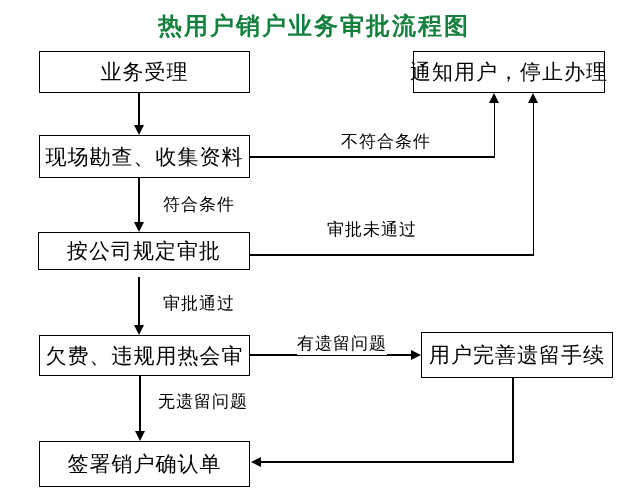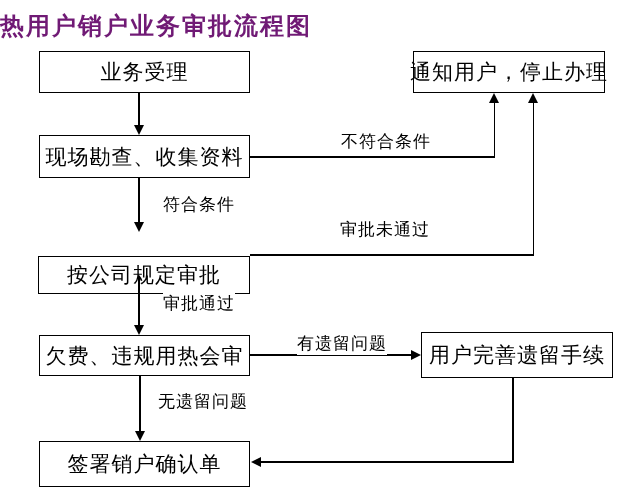--- a/index.html
+++ b/index.html
@@ -11,25 +11,25 @@
     background: #ffffff;
     font-family: "DejaVu Sans", "Liberation Sans", sans-serif;
     color: #000000;
     overflow: hidden;
   }
   .diagram-title {
     position: absolute;
     top: 10px;
     left: 0;
     width: 100%;
-    text-align: left;
+    text-align: center;
     font-size: 24px;
     font-weight: bold;
     letter-spacing: 2px;
-    color: #701a75;
+    color: #15803d;
   }
   .node {
     position: absolute;
     border: 1.5px solid #000000;
     background: #ffffff;
     display: flex;
     align-items: center;
     justify-content: center;
     font-size: 21px;
     letter-spacing: 1px;
@@ -61,21 +61,21 @@
   }
   .arrow-left {
     border-top: 5px solid transparent;
     border-bottom: 5px solid transparent;
     border-right: 10px solid #000000;
   }
   
   .n-business     { left: 39px;  top: 51px;  width: 211px; height: 42px; }
   .n-notify       { left: 413px; top: 51px;  width: 192px; height: 42px; }
   .n-survey       { left: 39px;  top: 135px; width: 211px; height: 43px; }
-  .n-approval     { left: 38px;  top: 232px; width: 212px; height: 38px; margin-top: 24px; }
+  .n-approval     { left: 38px;  top: 232px; width: 212px; height: 38px; }
   .n-review       { left: 39px;  top: 335px; width: 211px; height: 41px; }
   .n-complete     { left: 421px; top: 332px; width: 192px; height: 46px; }
   .n-sign         { left: 39px;  top: 441px; width: 211px; height: 46px; }
 </style>
 </head>
 <body>
 
 <div class="canvas">
 
   <div class="diagram-title">热用户销户业务审批流程图</div>
@@ -118,21 +118,21 @@
   <div class="edge-label" style="left:158px; top:390px;">无遗留问题</div>
 
   <div class="line" style="left:250px; top:156px; width:245px; height:1.5px;"></div>
   <div class="line" style="left:493.5px; top:102px; width:1.5px; height:55px;"></div>
   <div class="arrow arrow-up" style="left:489px; top:93px;"></div>
   <div class="edge-label" style="left:341px; top:130px;">不符合条件</div>
 
   <div class="line" style="left:250px; top:254px; width:284px; height:1.5px;"></div>
   <div class="line" style="left:532.5px; top:102px; width:1.5px; height:153px;"></div>
   <div class="arrow arrow-up" style="left:528px; top:93px;"></div>
-  <div class="edge-label" style="left:340px; top:218px;">审批未通过</div>
+  <div class="edge-label" style="left:327px; top:218px;">审批未通过</div>
 
   <div class="line" style="left:250px; top:354px; width:162px; height:1.5px;"></div>
   <div class="arrow arrow-right" style="left:411px; top:350px;"></div>
   <div class="edge-label" style="left:297px; top:332px;text-align:center;">有遗留问题</div>
 
   <div class="line" style="left:512px; top:378px; width:1.5px; height:84px;"></div>
   <div class="line" style="left:260px; top:461px; width:253.5px; height:1.5px;"></div>
   <div class="arrow arrow-left" style="left:251px; top:457px;"></div>
 
 </div>

